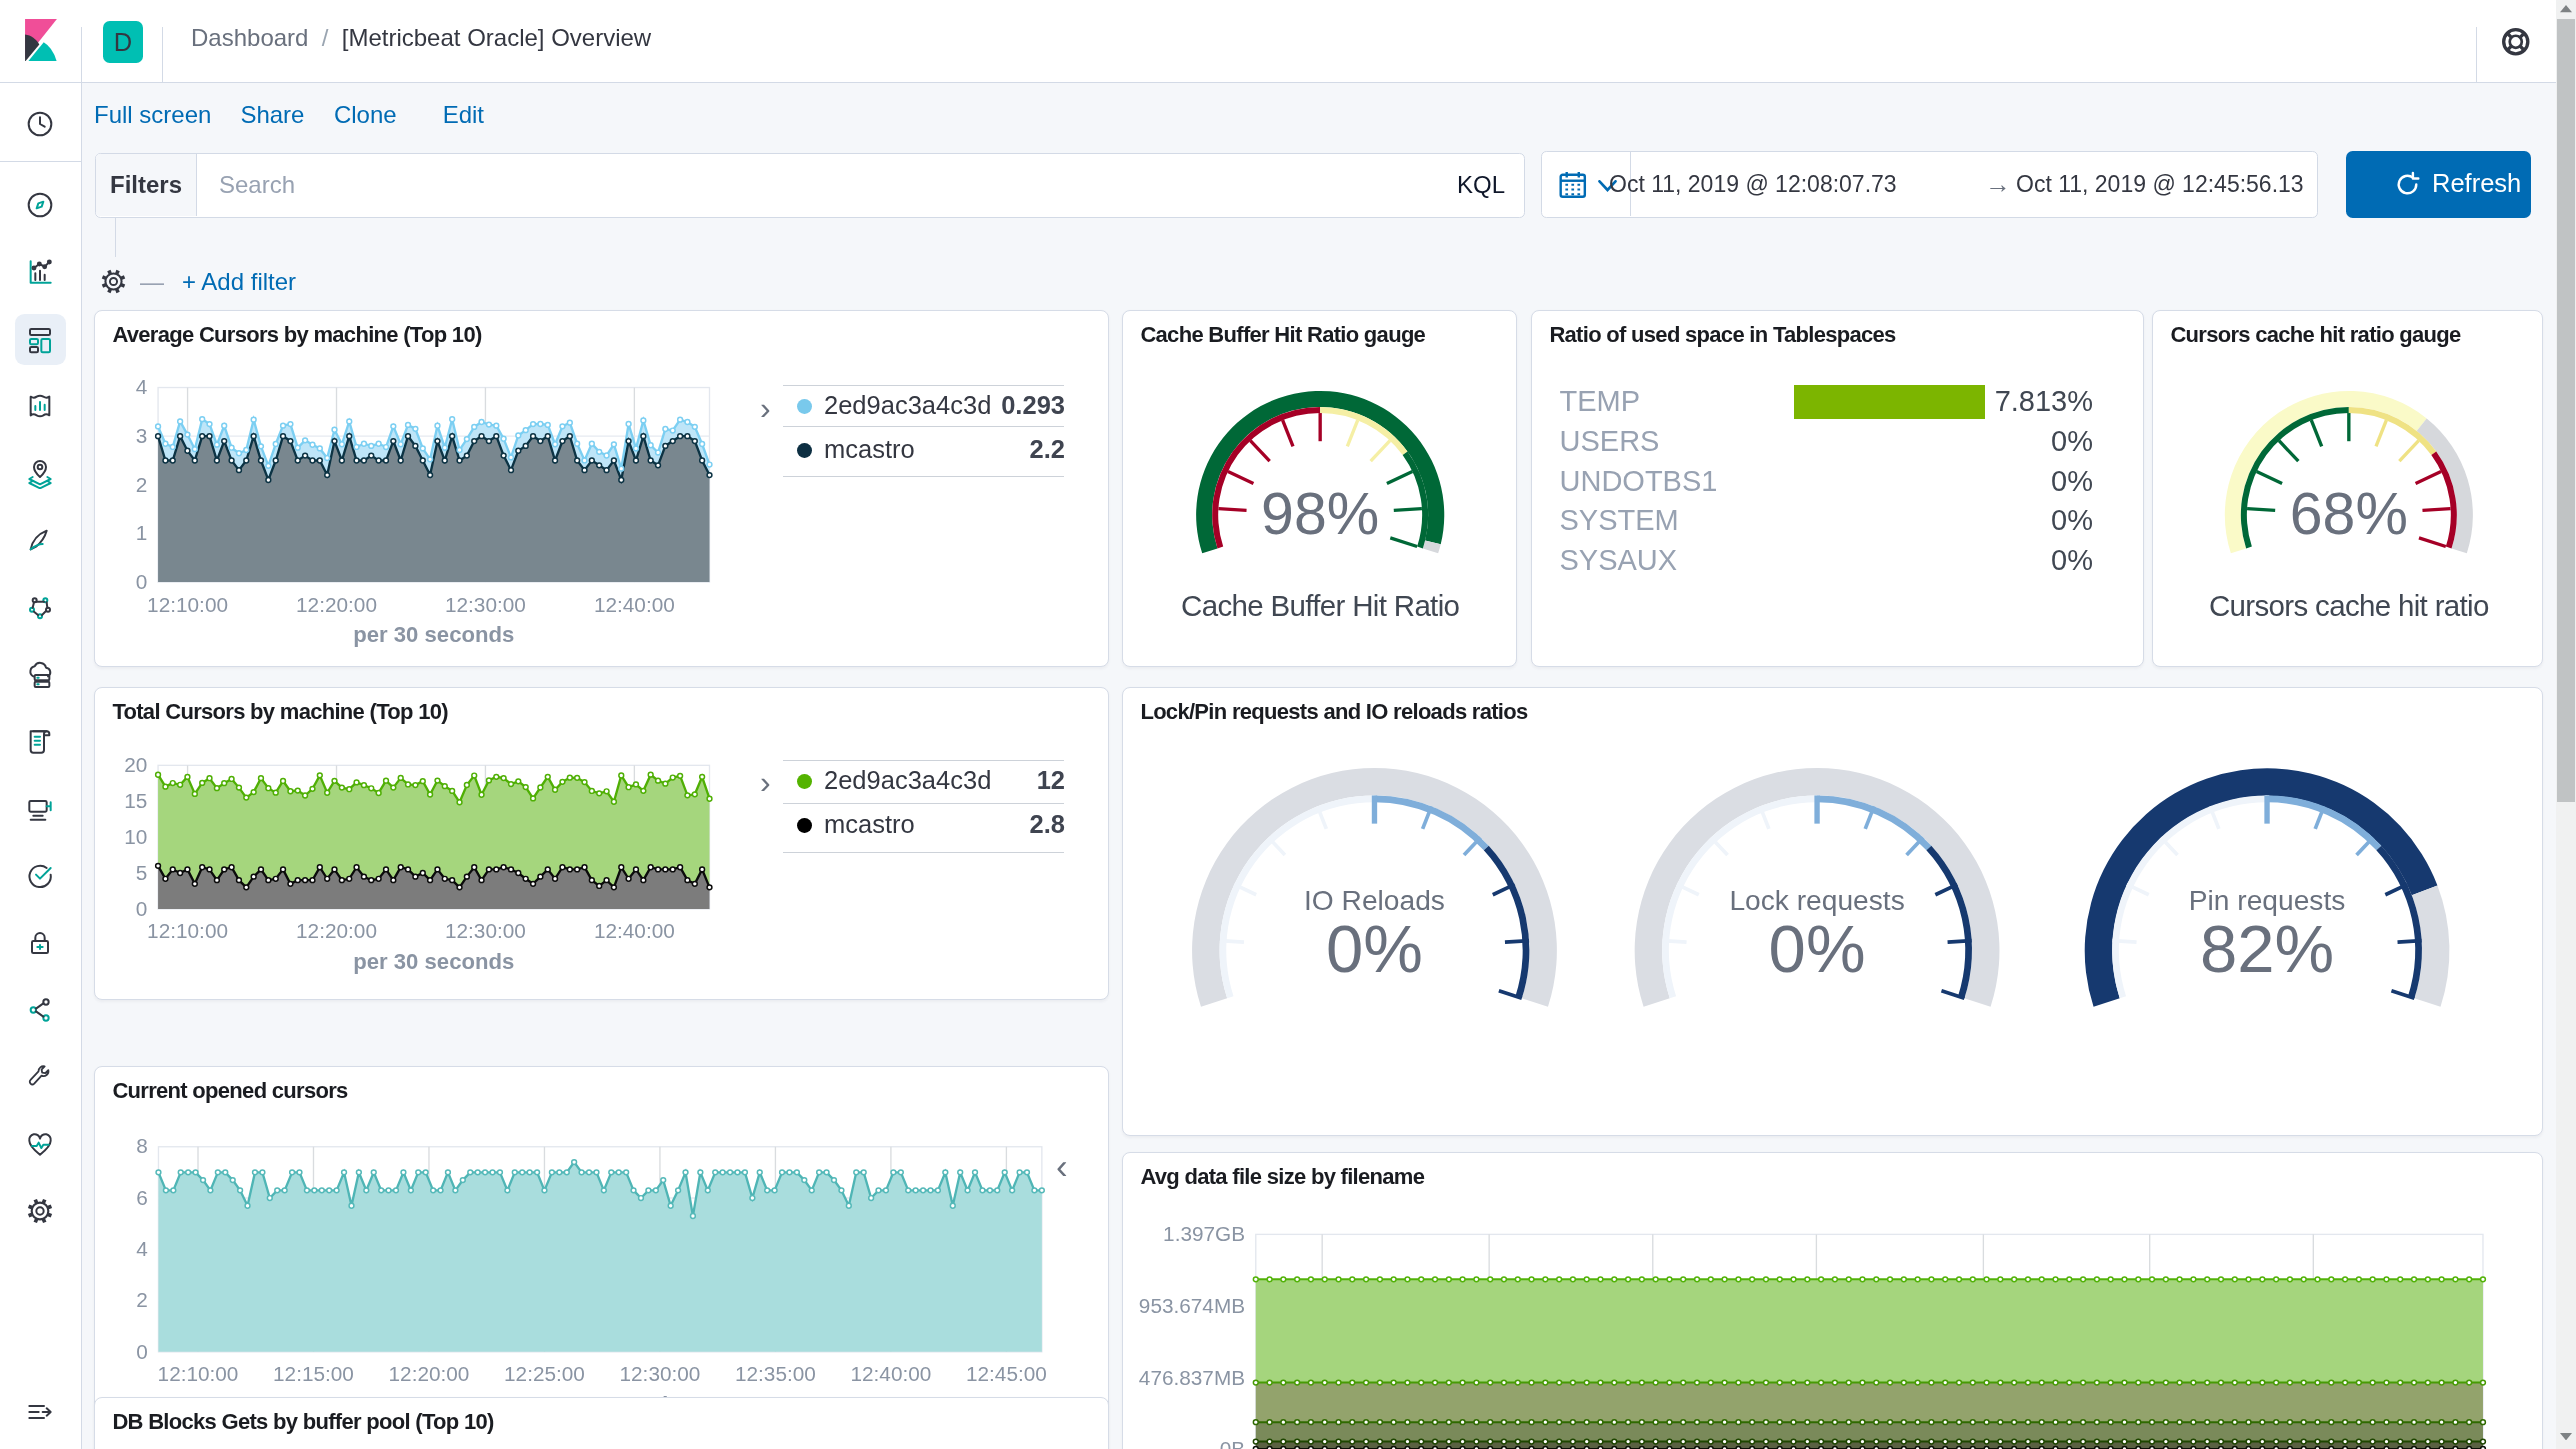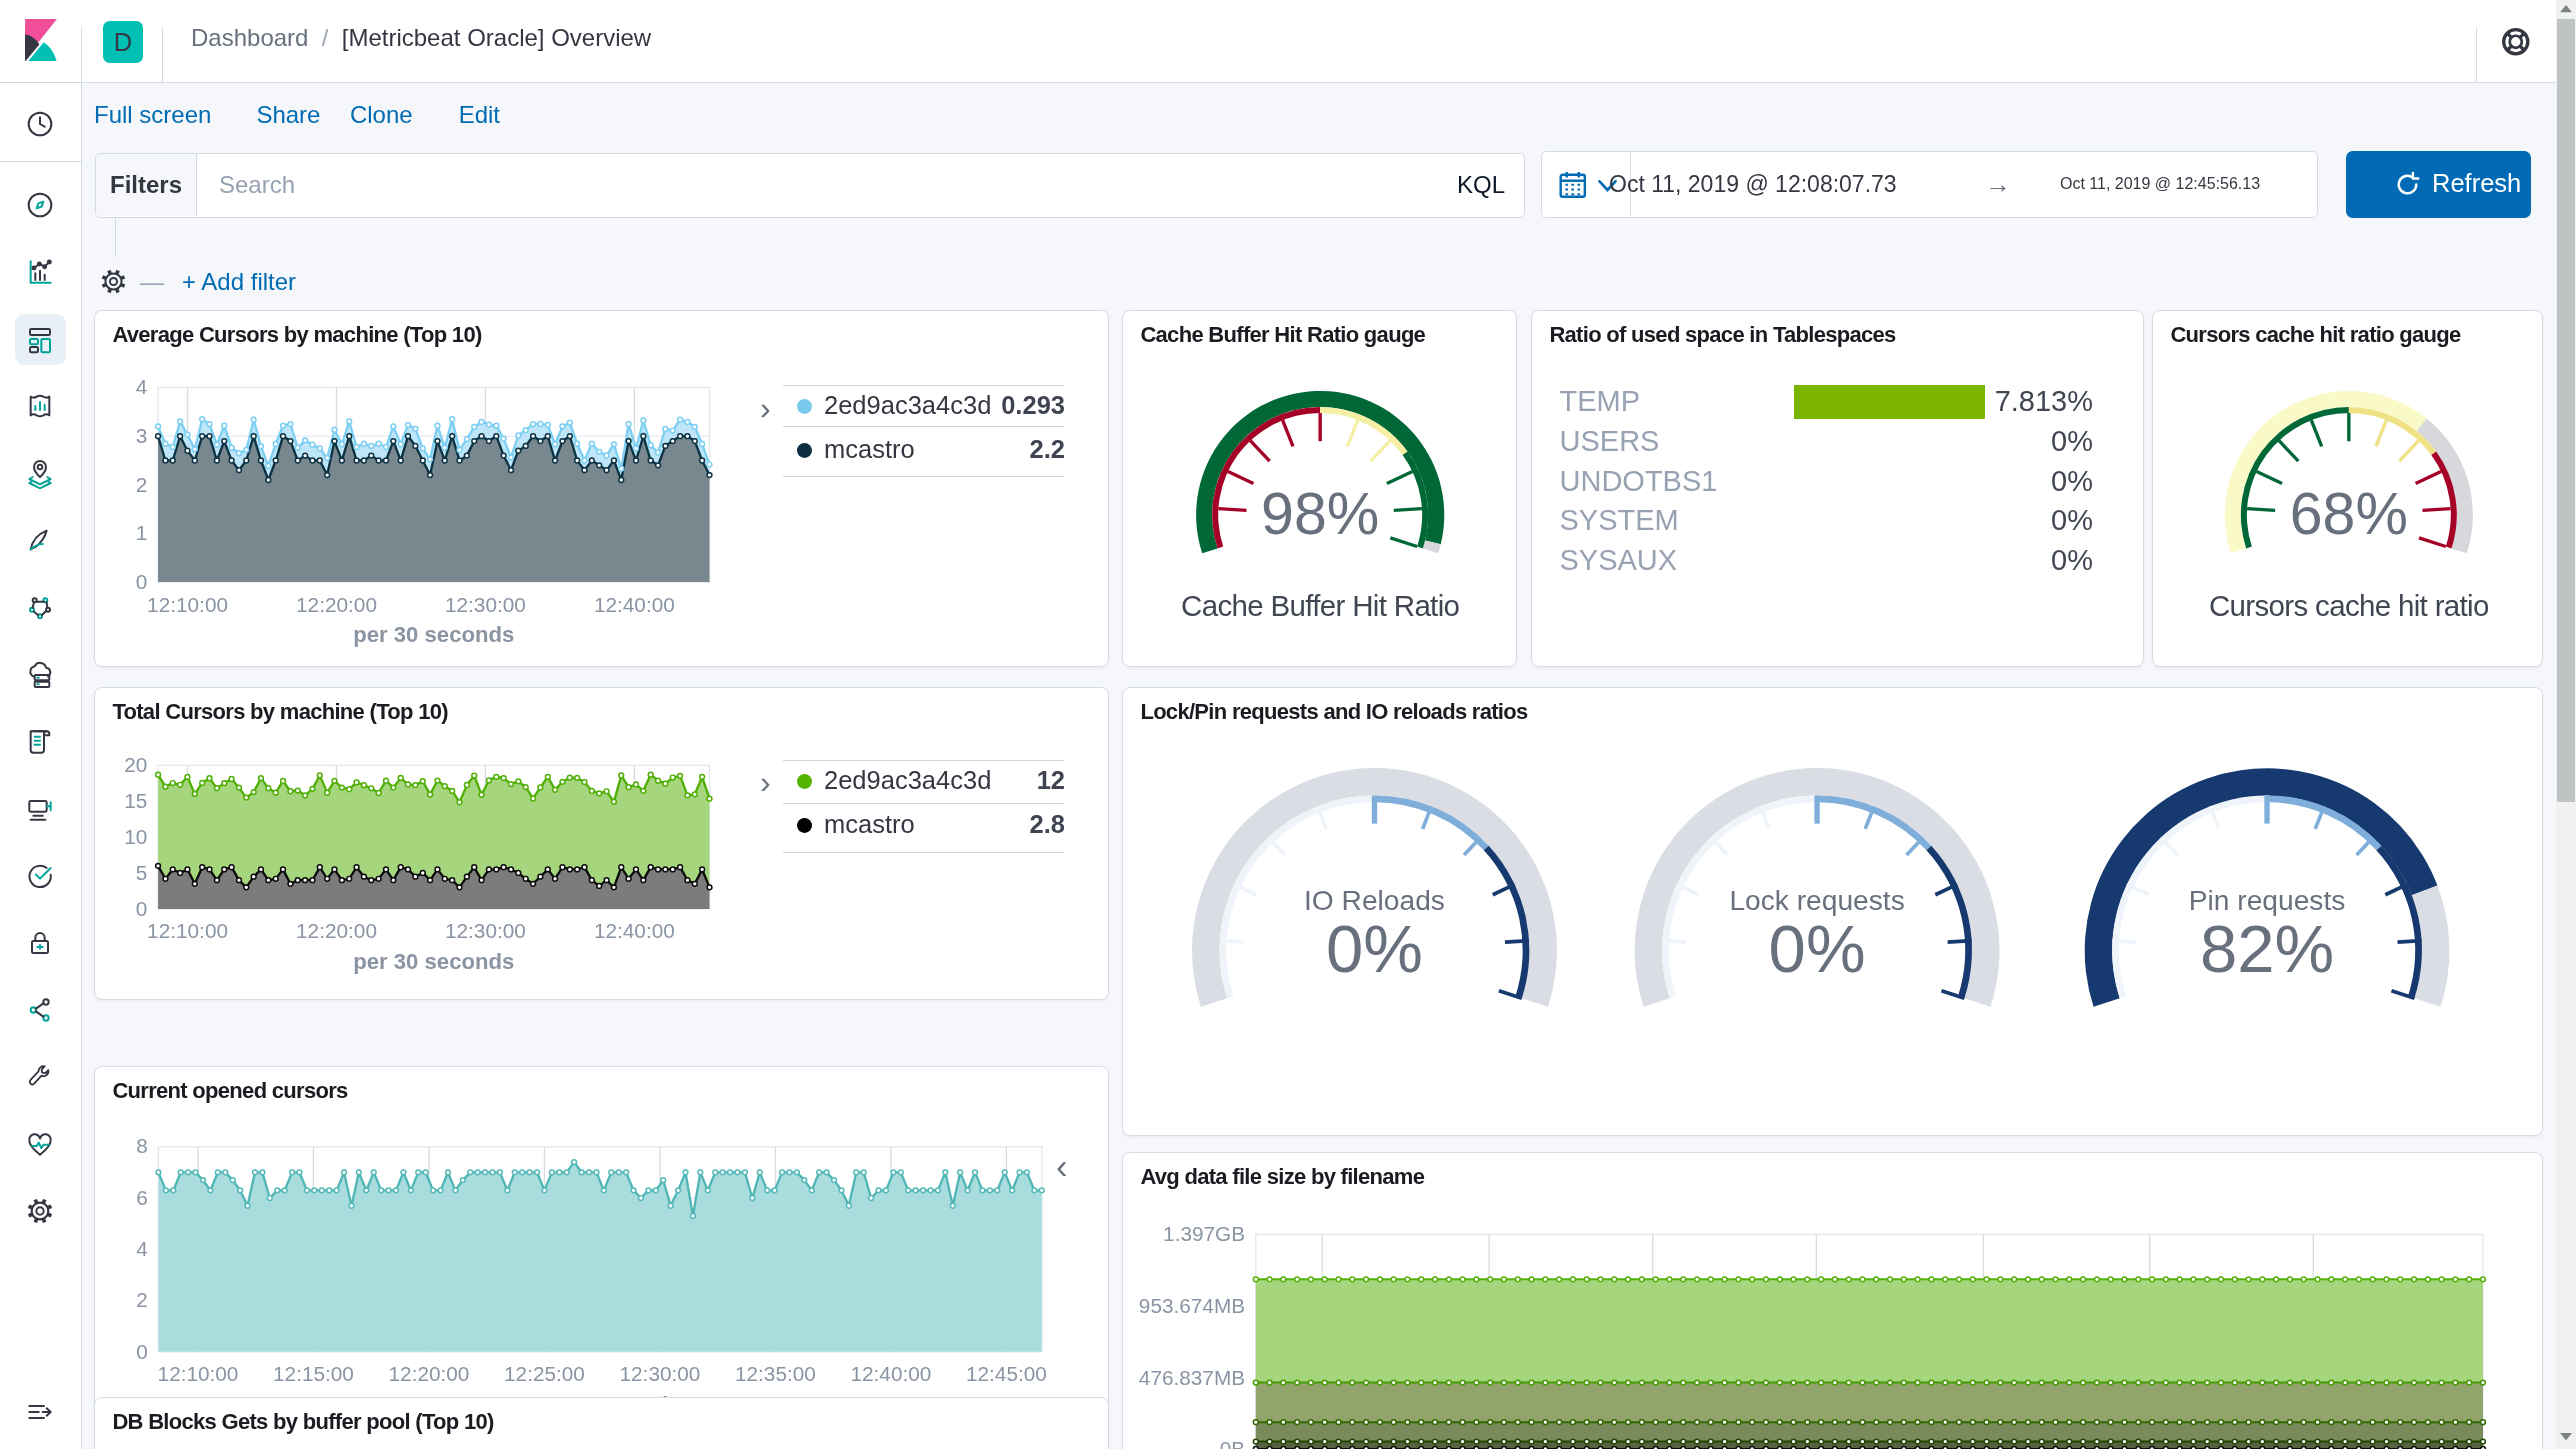--- a/index.html
+++ b/index.html
@@ -121,42 +121,42 @@
       <line x1="12.5" y1="28.8" x2="6.9" y2="31.1" stroke="#343741" stroke-width="5.5"></line>
       <line x1="12.5" y1="19.2" x2="6.9" y2="16.9" stroke="#343741" stroke-width="5.5"></line>
       <line x1="19.2" y1="12.5" x2="16.9" y2="6.9" stroke="#343741" stroke-width="5.5"></line>
     </svg>
     <svg width="32" height="32" viewBox="0 0 48 48" style="position:absolute;left:24px;top:1313px">
       <path d="M8 15 h22 M8 24 h14 M8 33 h22" stroke="#343741" stroke-width="3" fill="none" stroke-linecap="round" stroke-linejoin="round"></path>
       <path d="M28 24 h12 M34 18.5 L40 24 L34 29.5" stroke="#343741" stroke-width="3" fill="none" stroke-linecap="round" stroke-linejoin="round"></path>
     </svg>
   </div>
 <div style="position:absolute;left:94px;top:101px;font-size:24px;color:#006BB4">
-<span style="margin-right:45px">Full screen</span><span style="margin-right:29.5px">Share</span><span style="margin-right:46px">Clone</span><span>Edit</span>
+<span style="margin-right:29px">Full screen</span><span style="margin-right:29.5px">Share</span><span style="margin-right:46px">Clone</span><span>Edit</span>
 </div>
 <div style="position:absolute;left:95px;top:153px;width:1430px;height:65px;background:#fff;border:1.3px solid #D3DAE6;border-radius:5.4px">
 <div style="position:absolute;left:0;top:0;width:101px;height:62px;background:#F5F7FA;border-right:1.3px solid #D3DAE6;border-radius:4px 0 0 4px;text-align:center;line-height:62px;font-size:24px;font-weight:bold;color:#343741">Filters</div>
 <div style="position:absolute;left:123px;top:0;height:62px;line-height:62px;font-size:24px;color:#98A2B2">Search</div>
 <div style="position:absolute;right:19px;top:0;height:62px;line-height:62px;font-size:24px;color:#0f172a">KQL</div>
 </div>
 <div style="position:absolute;left:115px;top:218px;width:1.3px;height:39px;background:#D3DAE6"></div>
 <div style="position:absolute;left:1541px;top:151px;width:777px;height:67px;background:#fff;border:1.3px solid #D3DAE6;border-radius:5.4px">
 <svg width="29.5" height="29.5" viewBox="0 0 44 44" style="position:absolute;left:16px;top:18px">
 <rect x="4" y="7" width="36" height="33" rx="3" fill="none" stroke="#006BB4" stroke-width="3.6"></rect>
 <path d="M4 16 H40" stroke="#006BB4" stroke-width="3.6"></path>
 <path d="M13 3 v8 M31 3 v8" stroke="#006BB4" stroke-width="3.6"></path>
 <path d="M11 22 h4 M20 22 h4 M29 22 h4 M11 29 h4 M20 29 h4 M29 29 h4 M11 36 h4 M20 36 h4 M29 36 h4" stroke="#006BB4" stroke-width="3"></path>
 </svg>
 <svg width="19" height="12" viewBox="0 0 28 18" style="position:absolute;left:56px;top:27.5px">
 <path d="M2 2 L14 15 L26 2" fill="none" stroke="#006BB4" stroke-width="4" stroke-linecap="round"></path>
 </svg>
 <div style="position:absolute;left:88px;top:0px;width:1.3px;height:64px;background:#D3DAE6"></div>
 <div style="position:absolute;left:67px;top:0;width:376px;text-align:left;height:64px;line-height:64px;font-size:23px;color:#343741;white-space:nowrap">Oct 11, 2019 @ 12:08:07.73</div>
 <div style="position:absolute;left:439px;top:0;width:34px;text-align:center;height:64px;line-height:64px;font-size:25.5px;color:#69707D">→</div>
-<div style="position:absolute;left:474px;top:0;width:288px;text-align:center;height:64px;line-height:64px;font-size:16px;color:#343741;white-space:nowrap">Oct 11, 2019 @ 12:45:56.13</div>
+<div style="position:absolute;left:474px;top:0;width:288px;text-align:left;height:64px;line-height:64px;font-size:23px;color:#343741;white-space:nowrap">Oct 11, 2019 @ 12:45:56.13</div>
 </div>
 <div style="position:absolute;left:2346px;top:151px;width:185px;height:67px;background:#006BB4;border-radius:6.7px;color:#fff">
 <svg width="27" height="27" viewBox="0 0 40 40" style="position:absolute;left:48px;top:20px">
 <path d="M33 20 a13 13 0 1 1 -5 -10.2" fill="none" stroke="#fff" stroke-width="3.6" stroke-linecap="round"></path>
 <path d="M28 3 v8 h8" fill="none" stroke="#fff" stroke-width="3.6" stroke-linecap="round" stroke-linejoin="round"></path>
 </svg>
 <div style="position:absolute;left:86px;top:0;height:64px;line-height:64px;font-size:25.5px;font-weight:500">Refresh</div>
 </div>
 <svg width="31" height="31" viewBox="0 0 48 48" style="position:absolute;left:98px;top:266px">
 <circle cx="24" cy="24" r="12.5" stroke="#343741" stroke-width="3.2" fill="none"></circle>

